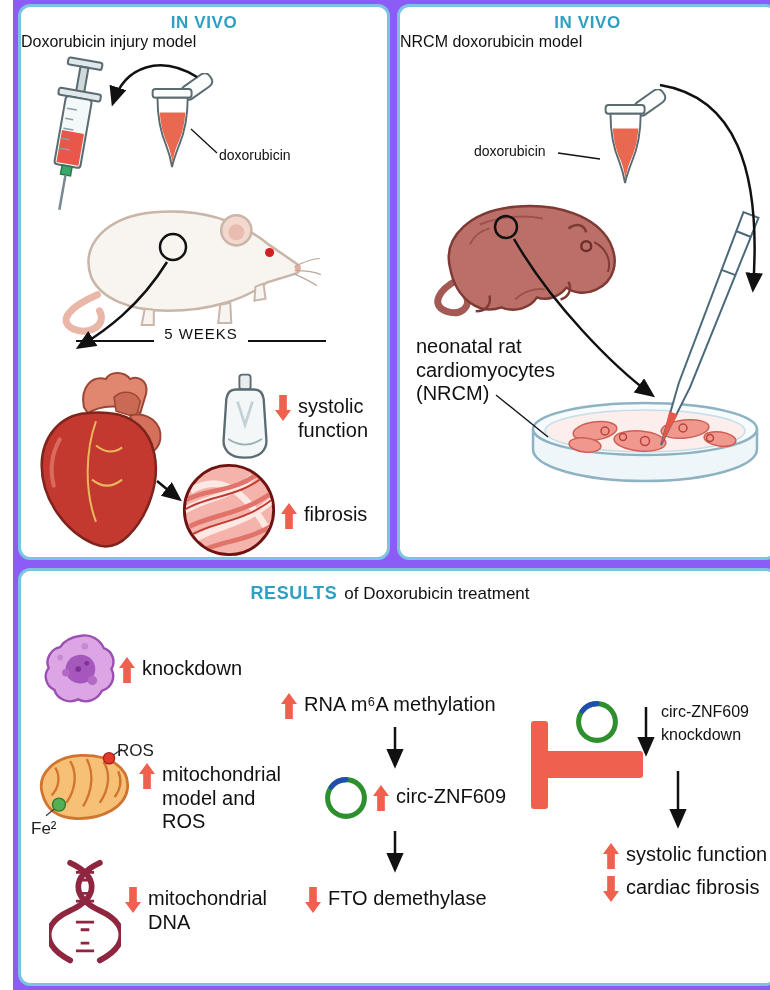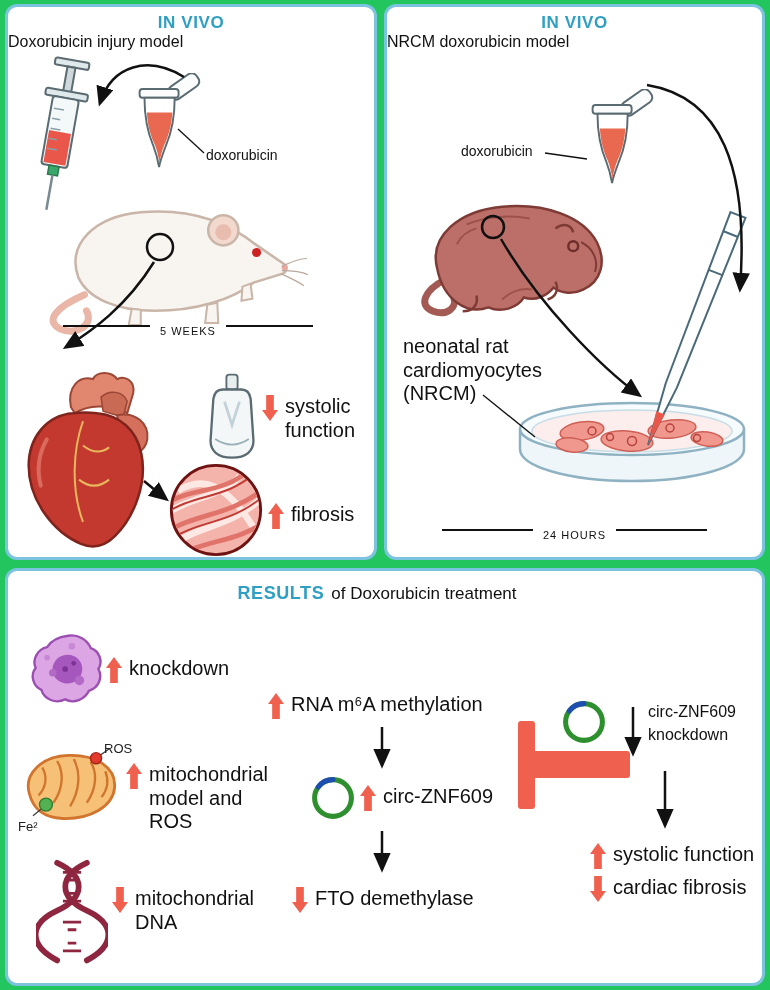--- a/index.html
+++ b/index.html
@@ -1,34 +1,34 @@
 <!DOCTYPE html>
 <html><head>
 <meta charset="utf-8">
 <style>
   * { margin:0; padding:0; box-sizing:border-box; }
   html,body { width:770px; height:990px; }
   body { font-family:"Liberation Sans", sans-serif; color:#111; background:#fff; position:relative; }
-  .page { position:absolute; inset:0; background:#22c55e; }
+  .page { position:absolute; inset:0; background:#8b5cf6;margin-left:13px; }
   .panel { position:absolute; border:3px solid #7cc3e0; border-radius:12px; background:#fff; overflow:hidden; }
   #panel-invivo { left:5px; top:4px; width:372px; height:556px; }
   #panel-invitro { left:384px; top:4px; width:381px; height:556px; }
   #panel-results { left:5px; top:568px; width:760px; height:418px; }
   .abs { position:absolute; }
   .ptitle { position:absolute; top:6px; left:0; right:0; text-align:center; font-size:17px; font-weight:bold; color:#2f9fc4; letter-spacing:.6px; }
   .psub { position:absolute; top:26px; left:0; right:0; font-size:16px; color:#111; }
   .lbl { position:absolute; font-size:14px; }
-  .tiny { position:absolute; font-size:13px; color:#222; }
+  .tiny { position:absolute; font-size:17px; color:#222; }
   .finding { position:absolute; display:flex; align-items:flex-start; gap:7px; font-size:20px;justify-content:flex-end; }
   .finding .txt { line-height:1.18; }
   .nowrap { white-space:nowrap; }
   .rarr { flex:0 0 auto; width:16px; height:26px; background:#f0604f;
           clip-path:polygon(50% 0,100% 42%,74% 42%,74% 100%,26% 100%,26% 42%,0 42%); }
   .rarr.down { transform:rotate(180deg); }
-  .duration { position:absolute; display:flex; align-items:flex-start; gap:10px; font-size:11px; letter-spacing:1px; font-weight:500; }
+  .duration { position:absolute; display:flex; align-items:flex-end; gap:10px; font-size:15px; letter-spacing:1px; font-weight:500; }
   .duration .rule { height:2px; background:#111; flex:1; }
   .results-title { position:absolute; top:12px; left:0; right:16px; display:flex; justify-content:center; align-items:baseline; gap:7px; font-size:17px; }
   .results-title .hl { color:#2f9fc4; font-weight:bold; font-size:18px; letter-spacing:.6px; }
   .kd-text { position:absolute; font-size:16px; }
 </style>
 </head>
 <body>
 
 <div class="page">
 
@@ -203,25 +203,20 @@
       </g>
       <g fill="none" stroke="#b8433c" stroke-width="1.5">
         <circle cx="80" cy="40" r="4"></circle>
           <circle cx="120" cy="50" r="4.5"></circle>
         <circle cx="158" cy="37" r="4"></circle>
           <circle cx="98" cy="46" r="3.5"></circle>
           <circle cx="185" cy="47" r="3.5"></circle>
       </g>
     </svg>
 
-    <div class="duration" style="left:55px;top:522px;width:265px">
-      <div class="rule"></div>
-      <span>24 HOURS</span>
-      <div class="rule"></div>
-    </div>
 
     <svg class="abs" style="left:0;top:0" width="381" height="556" viewBox="0 0 381 556">
       <defs>
         <marker id="mt" markerWidth="9" markerHeight="8" refX="6.5" refY="3.5" orient="auto">
           <path d="M0,0 L8,3.5 L0,7 Z" fill="#111"></path>
         </marker>
       </defs>
 
       <g>
         <path d="M343.5,205.1 L358.5,210.9 L290,380.4 L261,438 L278.8,376 Z" fill="#ffffff" stroke="#4a6a7a" stroke-width="2"></path>

